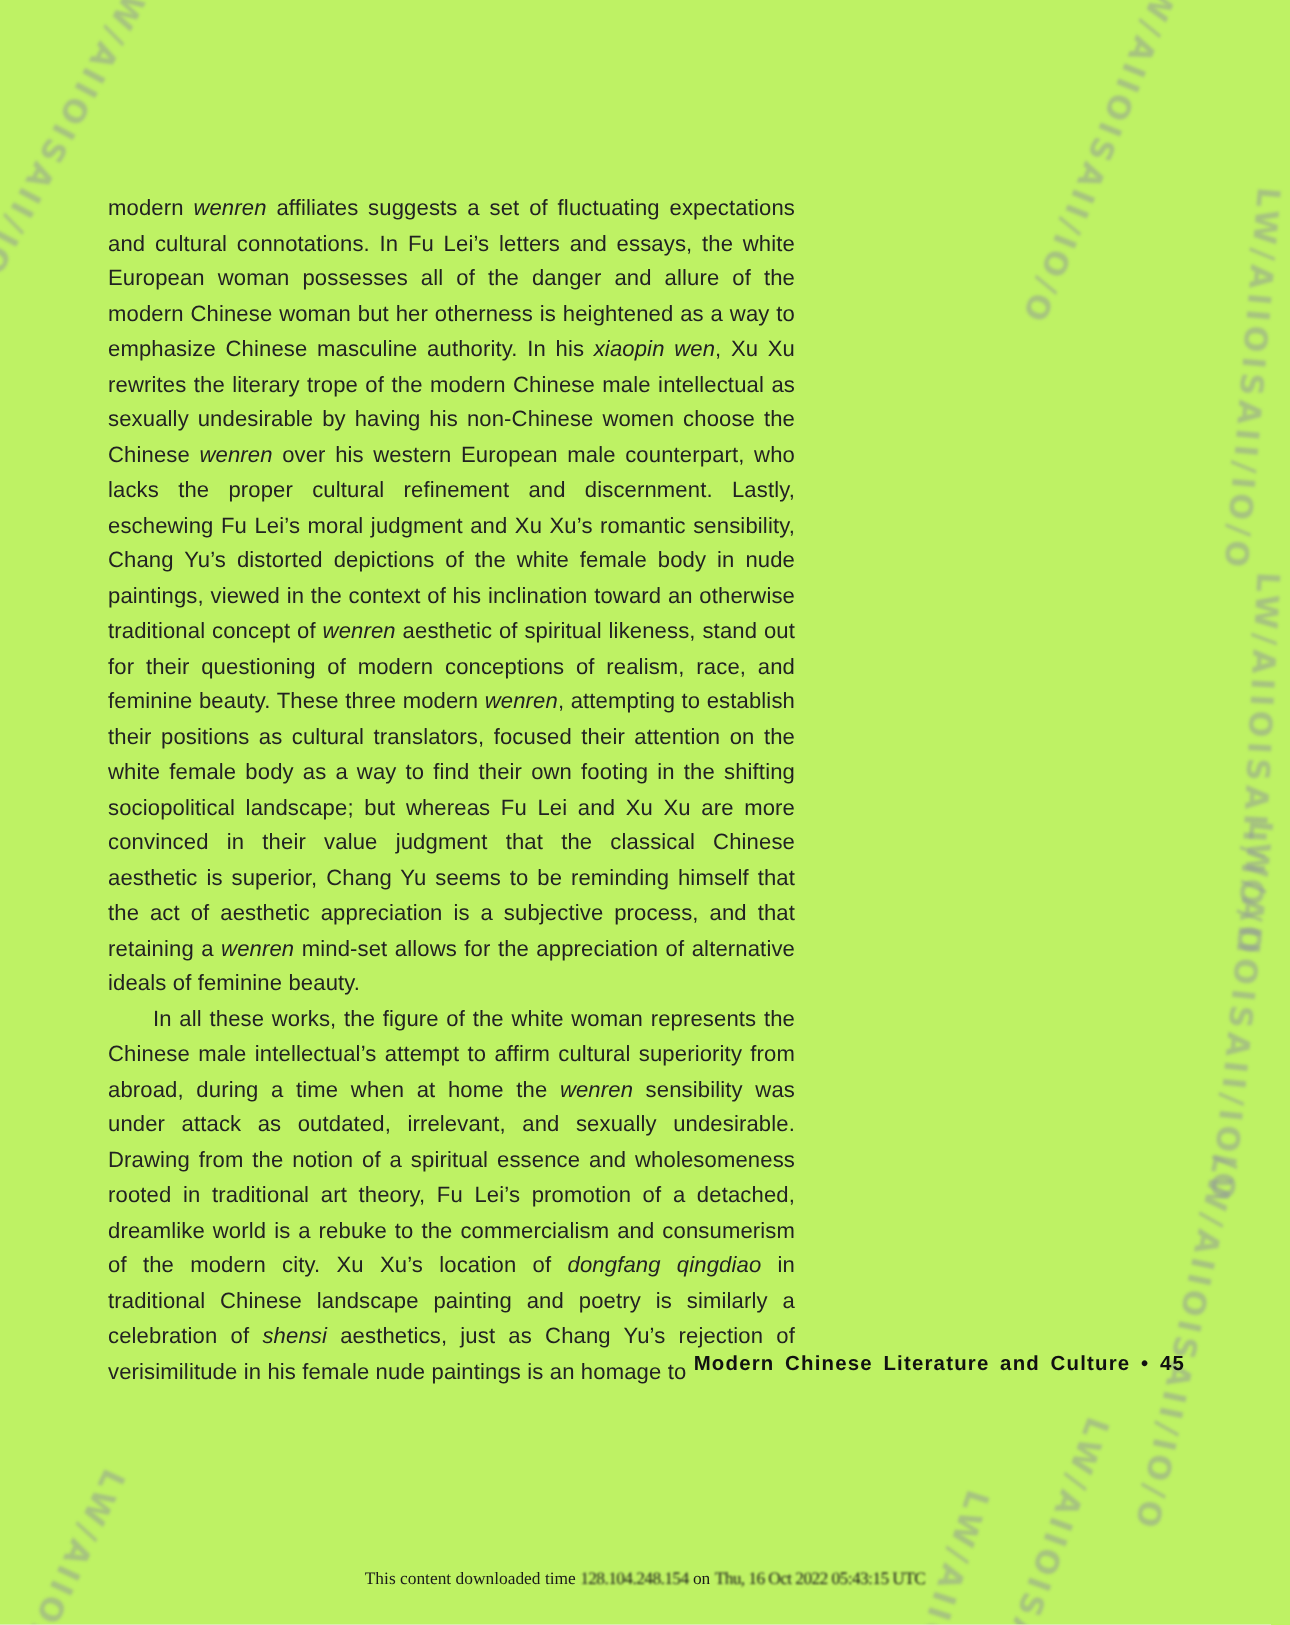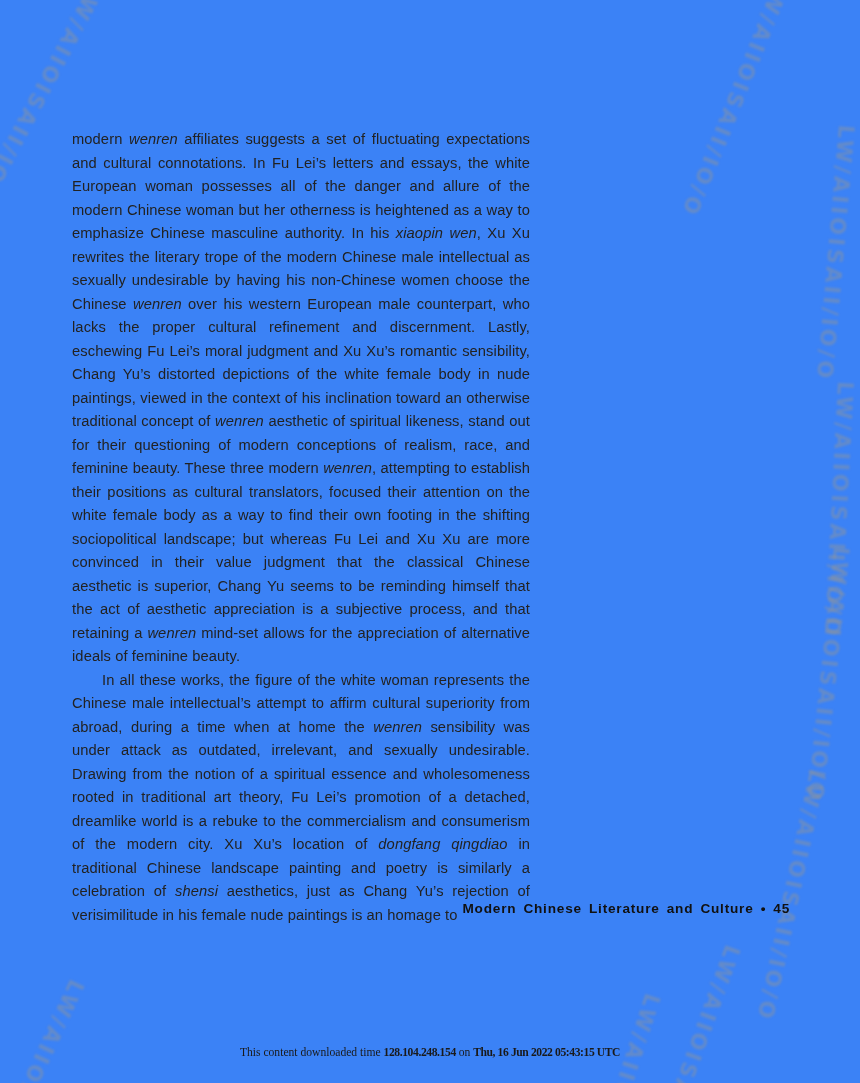--- a/index.html
+++ b/index.html
@@ -1,20 +1,20 @@
 <!DOCTYPE html>
 <html><head>
 <meta charset="utf-8">
 <style>
   html,body{margin:0;padding:0;background:#e9e9e9;}
   .page{
     position:relative;
     width:860px;height:1083px;
     margin:0 auto;
-    background:#3b82f6;
+    background:#bef264;
     overflow:hidden;
     font-family:"Liberation Sans",sans-serif;
     color:#1f1f1f;
   }
 
   
   .body-text{
     position:absolute;
     left:72px;top:128px;width:458px;
   }
@@ -46,21 +46,21 @@
     position:absolute;
     left:0;right:0;top:1045px;
     text-align:center;
     font-family:"Liberation Serif",serif;
     font-size:11.6px;
     color:#1a1a1a;
     line-height:16px;
   }
   .smudge{
     filter:blur(0.7px);
-    font-weight:700;
+    font-weight:400;
     letter-spacing:-0.4px;
   }
 
   
   .wm{
     position:absolute;
     white-space:nowrap;
     font-family:"DejaVu Sans",sans-serif;
     font-weight:600;
     font-size:21px;
@@ -99,17 +99,17 @@
 
   <main class="body-text">
       <p><span>modern </span><em>wenren</em><span> affiliates suggests a set of fluctuating expectations and cultural connotations. In Fu Lei’s letters and essays, the white European woman possesses all of the danger and allure of the modern Chinese woman but her otherness is heightened as a way to emphasize Chinese masculine authority. In his </span><em>xiaopin wen</em><span>, Xu Xu rewrites the literary trope of the modern Chinese male intellectual as sexually undesirable by having his non-Chinese women choose the Chinese </span><em>wenren</em><span> over his western European male counterpart, who lacks the proper cultural refinement and discernment. Lastly, eschewing Fu Lei’s moral judgment and Xu Xu’s romantic sensibility, Chang Yu’s distorted depictions of the white female body in nude paintings, viewed in the context of his inclination toward an otherwise traditional concept of </span><em>wenren</em><span> aesthetic of spiritual likeness, stand out for their questioning of modern conceptions of realism, race, and feminine beauty. These three modern </span><em>wenren</em><span>, attempting to establish their positions as cultural translators, focused their attention on the white female body as a way to find their own footing in the shifting sociopolitical landscape; but whereas Fu Lei and Xu Xu are more convinced in their value judgment that the classical Chinese aesthetic is superior, Chang Yu seems to be reminding himself that the act of aesthetic appreciation is a subjective process, and that retaining a </span><em>wenren</em><span> mind-set allows for the appreciation of alternative ideals of feminine beauty.</span></p>
       <p class="indent"><span>In all these works, the figure of the white woman represents the Chinese male intellectual’s attempt to affirm cultural superiority from abroad, during a time when at home the </span><em>wenren</em><span> sensibility was under attack as outdated, irrelevant, and sexually undesirable. Drawing from the notion of a spiritual essence and wholesomeness rooted in traditional art theory, Fu Lei’s promotion of a detached, dreamlike world is a rebuke to the commercialism and consumerism of the modern city. Xu Xu’s location of </span><em>dongfang qingdiao</em><span> in traditional Chinese landscape painting and poetry is similarly a celebration of </span><em>shensi</em><span> aesthetics, just as Chang Yu’s rejection of verisimilitude in his female nude paintings is an homage to</span></p>
     </main>
 
   <div class="running-footer">Modern Chinese Literature and Culture • 45</div>
 
   <div class="jstor-footer">
     <div>
-      <span>This content downloaded time </span><span class="smudge">128.104.248.154</span><span> on </span><span class="smudge">Thu, 16 Jun 2022 05:43:15 UTC</span>
+      <span>This content downloaded time </span><span class="smudge">128.104.248.154</span><span> on </span><span class="smudge">Thu, 16 Oct 2022 05:43:15 UTC</span>
     </div>
   </div>
 
 </div>
 
 </body></html>

